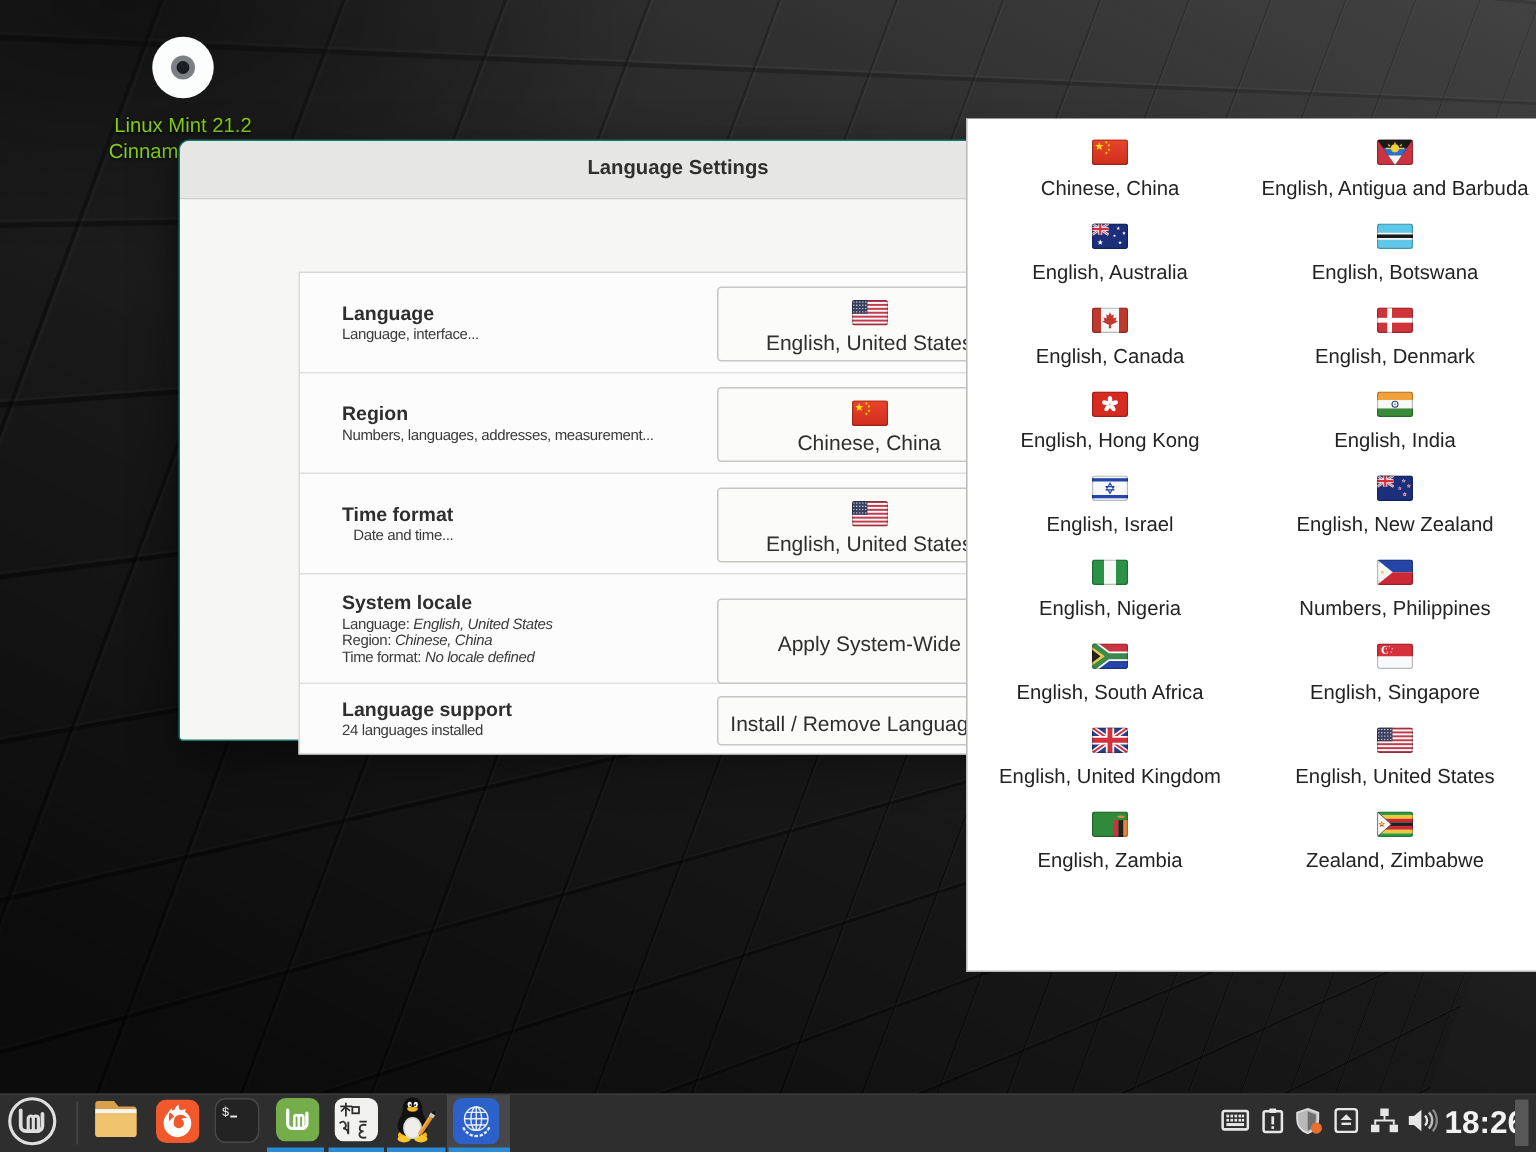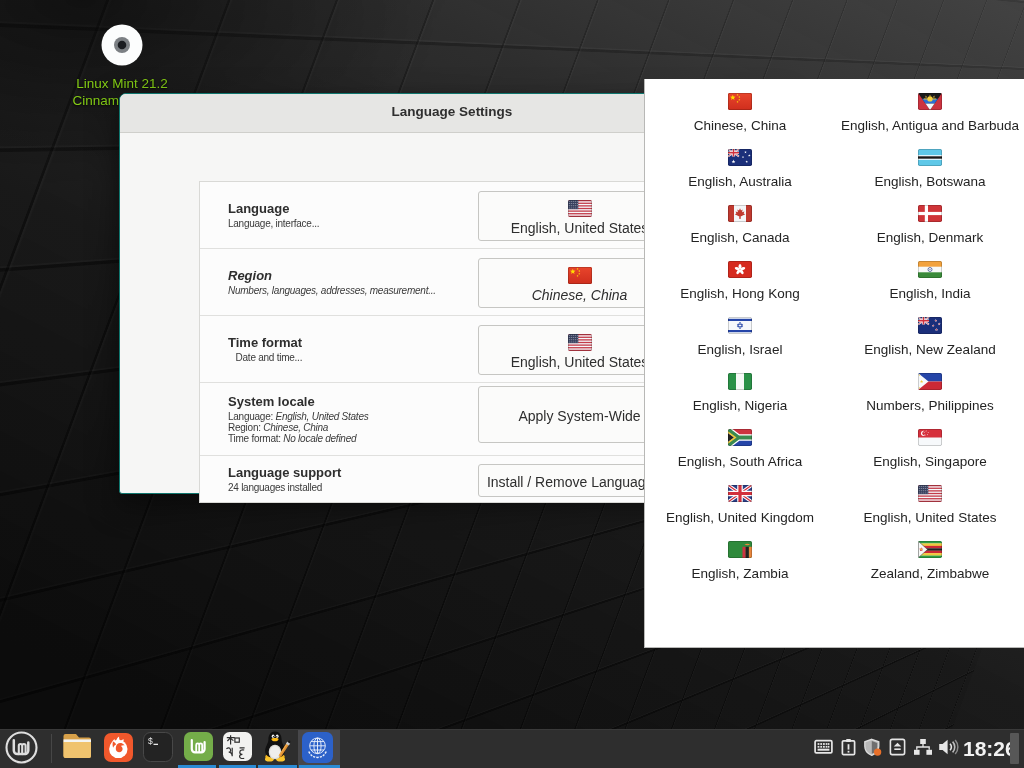--- a/index.html
+++ b/index.html
@@ -131,21 +131,21 @@
                 <circle cx="3.2" cy="7.9" r="0.45" fill="#e8ecf2"></circle>
                 <circle cx="5.2" cy="7.9" r="0.45" fill="#e8ecf2"></circle>
                 <circle cx="7.2" cy="7.9" r="0.45" fill="#e8ecf2"></circle>
                 <circle cx="9.2" cy="7.9" r="0.45" fill="#e8ecf2"></circle>
               </g>
               <rect x="0.4" y="0.4" width="23.2" height="16.2" rx="1.6" fill="none" stroke="rgba(0,0,0,0.25)" stroke-width="0.8"></rect>
             </svg>
             <span>English, United States</span>
           </div>
       </div>
-      <div class="row" style="height:67px;font-style:italic;">
+      <div class="row" style="height:67px;">
         <div class="rl">
             <div class="rt">Region</div>
             <div class="rs">Numbers, languages, addresses, measurement...</div>
           </div>
         <div class="btn" style="top:9px; height:50px;">
             <svg class="fl" width="24" height="17" viewBox="0 0 24 17">
               <defs>
                 <clipPath id="c21">
                   <rect width="24" height="17" rx="1.8"></rect>
                 </clipPath>
@@ -218,21 +218,21 @@
             <span>English, United States</span>
           </div>
       </div>
       <div class="row" style="height:73px;">
         <div class="rl">
             <div class="rt">System locale</div>
           <div class="rs">Language: <i>English, United States</i></div>
           <div class="rs" style="margin-top:0;">Region: <i>Chinese, China</i></div>
           <div class="rs" style="margin-top:0;">Time format: <i>No locale defined</i></div>
           </div>
-        <div class="btn" style="top:3px; height:57px;">
+        <div class="btn" style="top:16px; height:57px;">
             <span>Apply System-Wide</span>
           </div>
       </div>
       <div class="row" style="height:46px;">
         <div class="rl">
             <div class="rt">Language support</div>
             <div class="rs">24 languages installed</div>
           </div>
         <div class="btn" style="top:8px; height:33px;">
             <span>Install / Remove Languages...</span>

